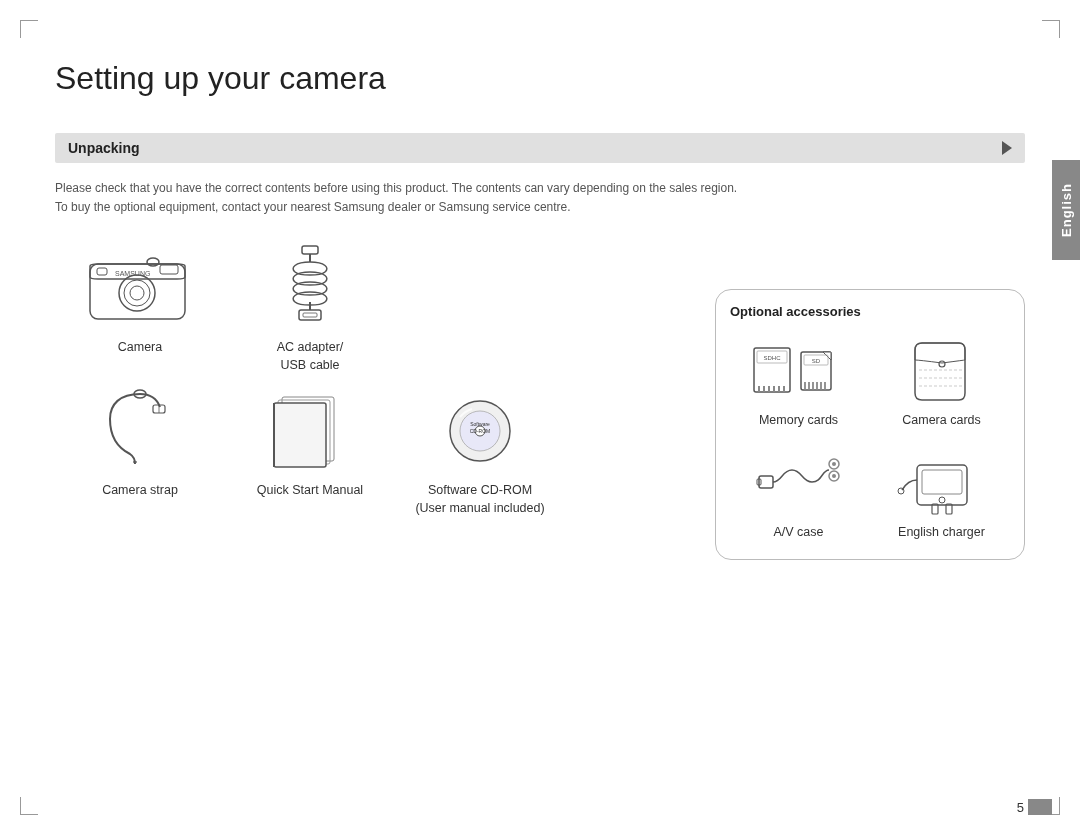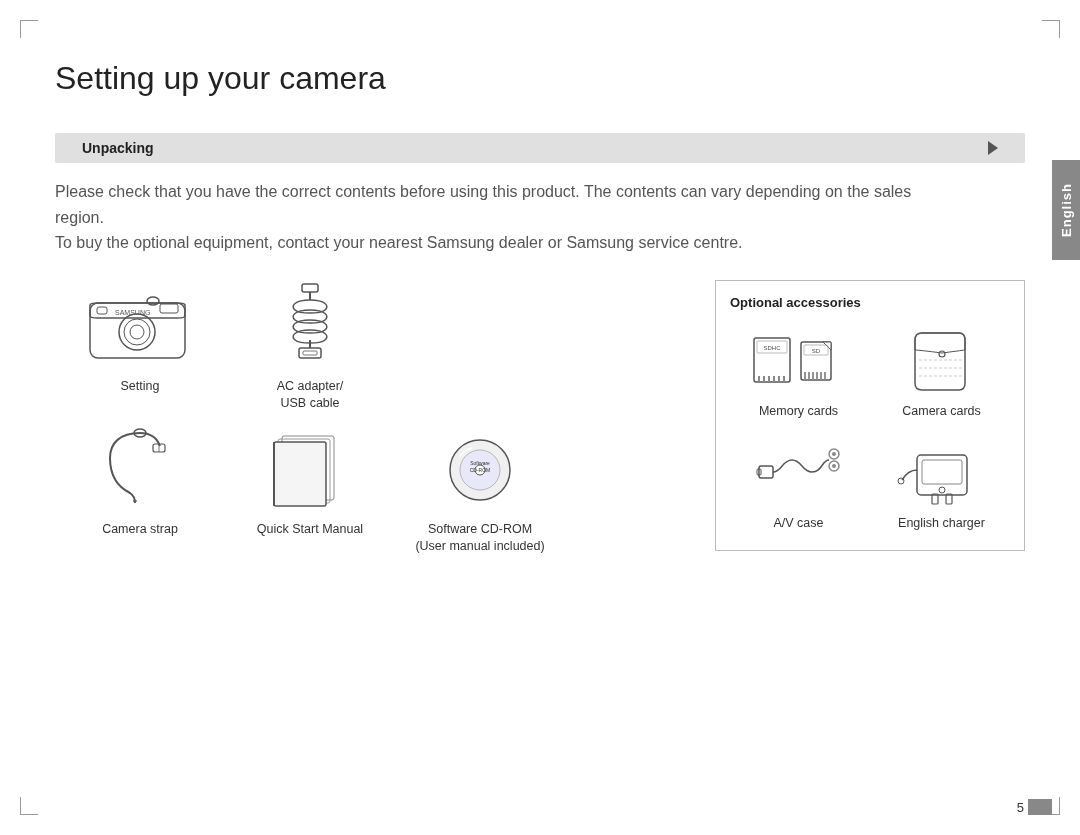--- a/index.html
+++ b/index.html
@@ -80,21 +80,21 @@
       font-size: 32px;
       font-weight: 300;
       color: #222;
       margin-bottom: 36px;
       letter-spacing: 0px;
     }
 
     
     .section-header {
       background: #e0e0e0;
-      padding: 7px 27px;
+      padding: 7px 13px;
       display: flex;
       align-items: center;
       justify-content: space-between;
       margin-bottom: 16px;
       border-radius: 2px;
     }
     .section-header span {
       font-size: 14px;
       font-weight: bold;
       color: #222;
@@ -102,21 +102,21 @@
     .section-arrow {
       width: 0;
       height: 0;
       border-top: 7px solid transparent;
       border-bottom: 7px solid transparent;
       border-left: 10px solid #555;
     }
 
     
     .description {
-      font-size: 16px;
+      font-size: 12px;
       color: #555;
       line-height: 1.6;
       margin-bottom: 24px;
       max-width: 860px;
     }
 
     
     .items-area {
       display: flex;
       gap: 0;
@@ -157,24 +157,25 @@
       font-size: 12.5px;
       color: #333;
       text-align: center;
       line-height: 1.4;
     }
 
     
     .optional-box {
       width: 310px;
       border: 1px solid #bbb;
-      border-radius: 0;
+      border-radius: 16px;
       padding: 14px 14px 20px 14px;
       margin-left: 20px;
       flex-shrink: 0;
+      margin-top: 48px;
     }
 
     .optional-title {
       font-size: 13px;
       font-weight: bold;
       color: #222;
       margin-bottom: 16px;
     }
 
     .optional-grid {
@@ -254,21 +255,21 @@
 
               <rect x="12" y="22" width="10" height="7" rx="2" fill="none" stroke="#555" stroke-width="1"></rect>
 
               <text x="30" y="30" font-size="7" fill="#555" font-family="Arial">SAMSUNG</text>
 
               <rect x="75" y="19" width="18" height="9" rx="2" fill="none" stroke="#555" stroke-width="1"></rect>
 
               <ellipse cx="68" cy="16" rx="6" ry="4" fill="none" stroke="#555" stroke-width="1.5"></ellipse>
             </svg>
           </div>
-          <span class="item-label">Setting</span>
+          <span class="item-label">Camera</span>
         </div>
 
 
         <div class="item-cell">
           <div class="item-icon">
             <svg width="100" height="85" viewBox="0 0 100 85">
 
               <rect x="42" y="2" width="16" height="8" rx="2" fill="none" stroke="#555" stroke-width="1.5"></rect>
               <line x1="50" y1="10" x2="50" y2="18" stroke="#555" stroke-width="2"></line>
 

